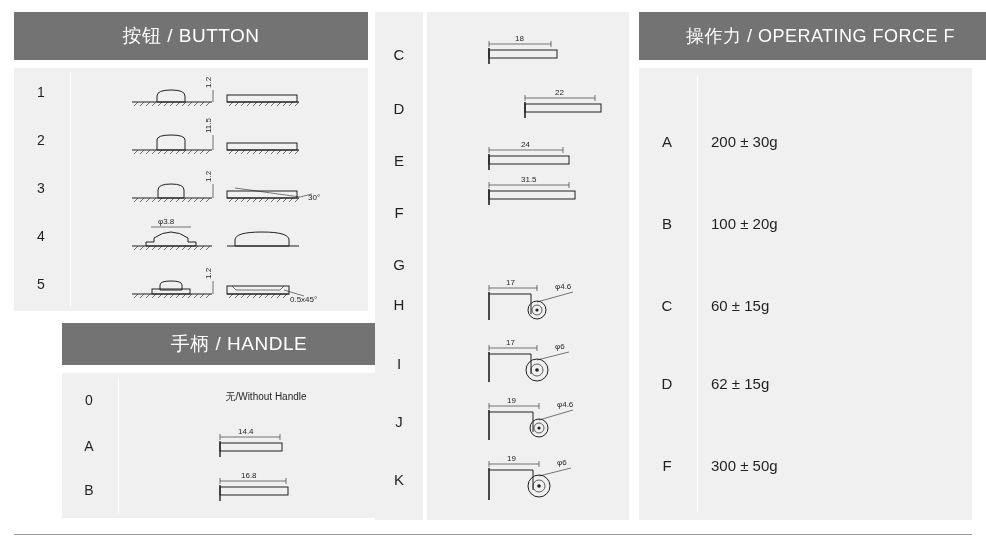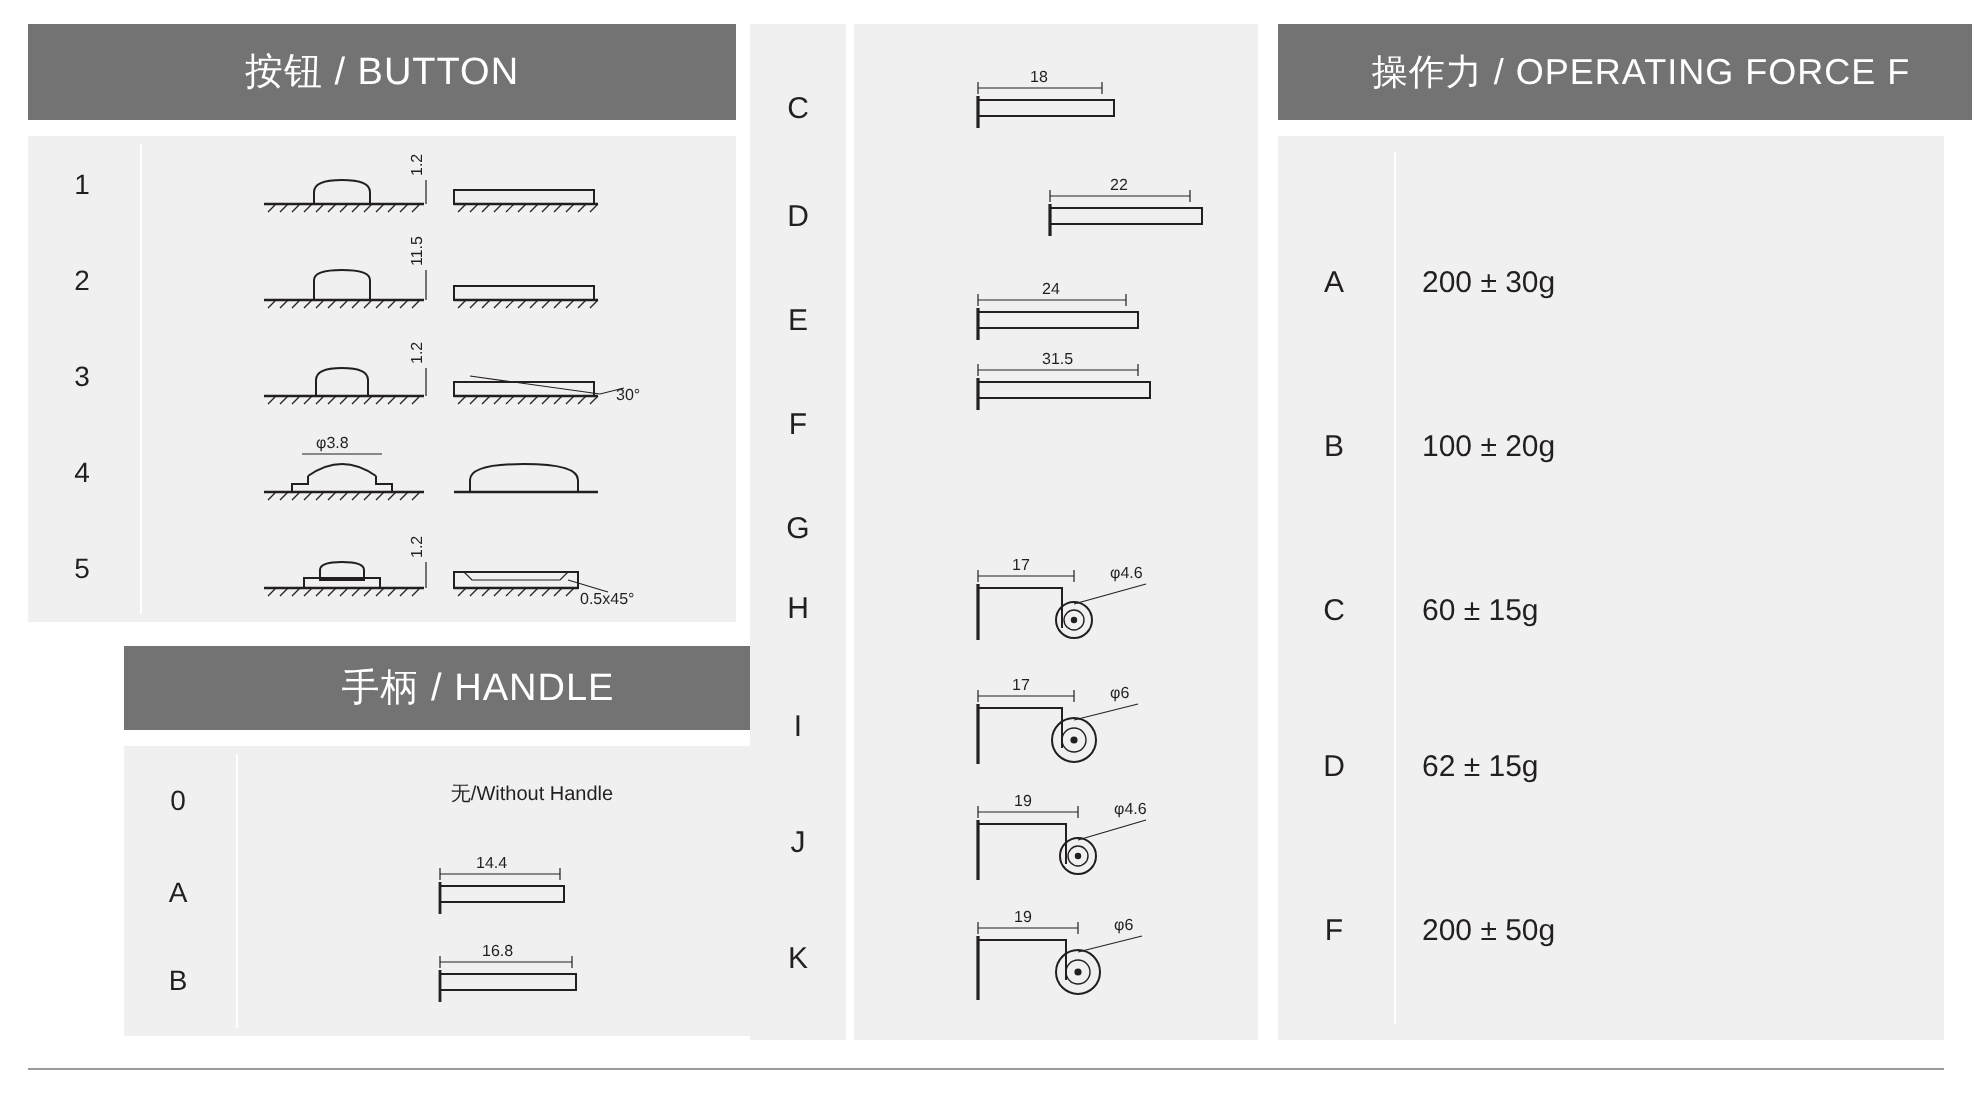--- a/index.html
+++ b/index.html
@@ -607,19 +607,19 @@
         <div class="force-val">60 ± 15g</div>
       </div>
 
       <div class="force-row" style="top:278px;">
         <div class="force-key">D</div>
         <div class="force-val">62 ± 15g</div>
       </div>
 
       <div class="force-row" style="top:360px;">
         <div class="force-key">F</div>
-        <div class="force-val">200 ± 50g</div>
+        <div class="force-val">300 ± 50g</div>
       </div>
     </div>
   </div>
 
   <div id="bottom-rule"></div>
 </div>
 
 </body></html>

